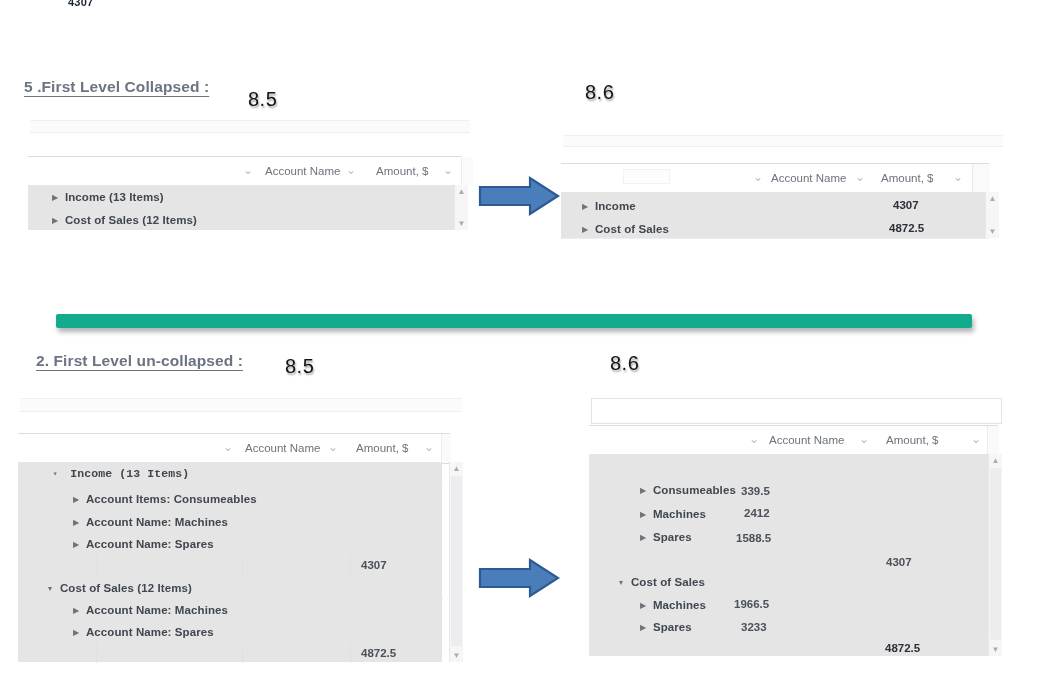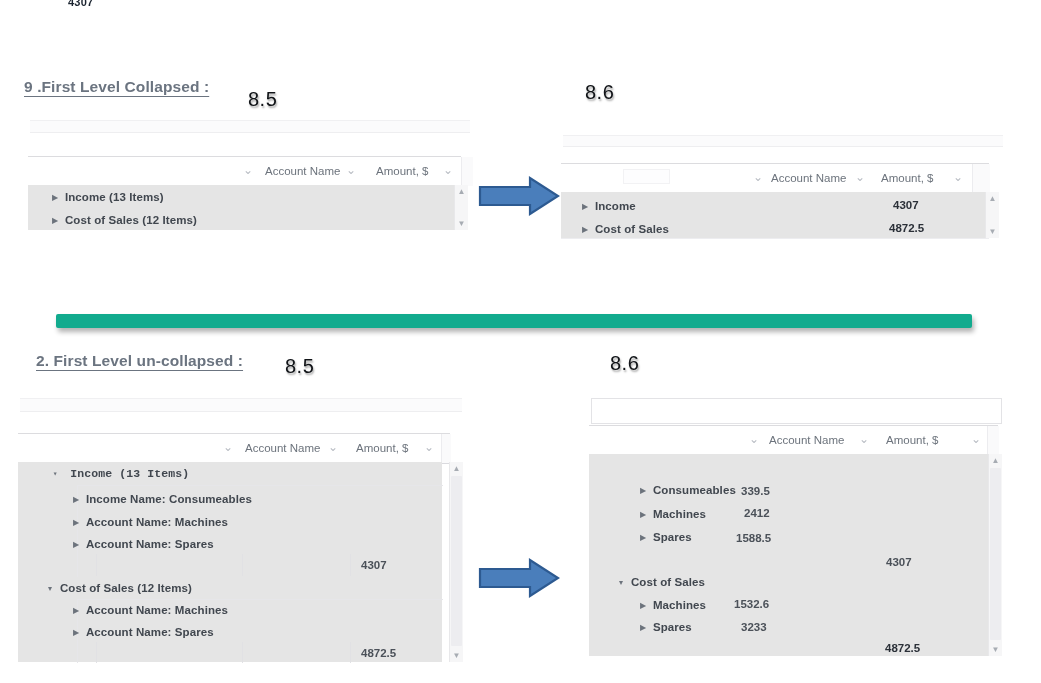--- a/index.html
+++ b/index.html
@@ -112,21 +112,21 @@
   .vscroll .sdn{bottom:0;}
   .vscroll .thumb{
     position:absolute;left:1px;width:11px;background:#ededf0;border-radius:1px;
   }
 </style>
 </head>
 <body>
 
 <div class="abs stray-top">4307</div>
 
-<div class="abs sec-title t1">9 .First Level Collapsed :</div>
+<div class="abs sec-title t1">5 .First Level Collapsed :</div>
 <div class="abs ver v85a">8.5</div>
 <div class="abs ver v86a">8.6</div>
 
 <div class="abs panel" style="left:28px;top:120px;width:445px;height:110px;">
 
   <div class="abs strip" style="left:2px;top:0px;width:440px;height:11px;"></div>
 
   <div class="hdr" style="position:absolute;left:0px;top:36px;width:433px;">
     <span class="chev" style="left:213px;">⌄</span>
     <span class="cell" style="left:237px;">Account Name</span>
@@ -220,21 +220,21 @@
     <div class="row" style="top:0px;font-family:Liberation Mono, monospace;">
       <span style="display:inline-block;width:22px;"></span>
       <span class="tri">▾</span>
       <span class="lbl">Income (13 Items)</span>
     </div>
     <div class="groupbox" style="left:59px;top:23px;width:365px;height:91px;"></div>
 
     <div class="row" style="top:25px;">
       <span style="display:inline-block;width:48px;"></span>
       <span class="tri">▶</span>
-      <span class="lbl">Income Name: Consumeables</span>
+      <span class="lbl">Account Items: Consumeables</span>
     </div>
     <div class="row" style="top:48px;">
       <span style="display:inline-block;width:48px;"></span>
       <span class="tri">▶</span>
       <span class="lbl">Account Name: Machines</span>
     </div>
     <div class="row" style="top:70px;">
       <span style="display:inline-block;width:48px;"></span>
       <span class="tri">▶</span>
       <span class="lbl">Account Name: Spares</span>
@@ -324,21 +324,21 @@
 
     <div class="row" style="top:116px;">
       <span style="display:inline-block;width:22px;"></span>
       <span class="tri">▾</span>
       <span class="lbl">Cost of Sales</span>
     </div>
     <div class="row" style="top:139px;">
       <span style="display:inline-block;width:44px;"></span>
       <span class="tri">▶</span>
       <span class="lbl">Machines</span>
-      <span class="amt light" style="left:145px;top:0px;">1532.6</span>
+      <span class="amt light" style="left:145px;top:0px;">1966.5</span>
     </div>
     <div class="row" style="top:161px;">
       <span style="display:inline-block;width:44px;"></span>
       <span class="tri">▶</span>
       <span class="lbl">Spares</span>
       <span class="amt light" style="left:152px;top:1px;">3233</span>
     </div>
     <div class="row" style="top:183px;">
       <span class="amt" style="left:296px;top:0px;">4872.5</span>
     </div>

